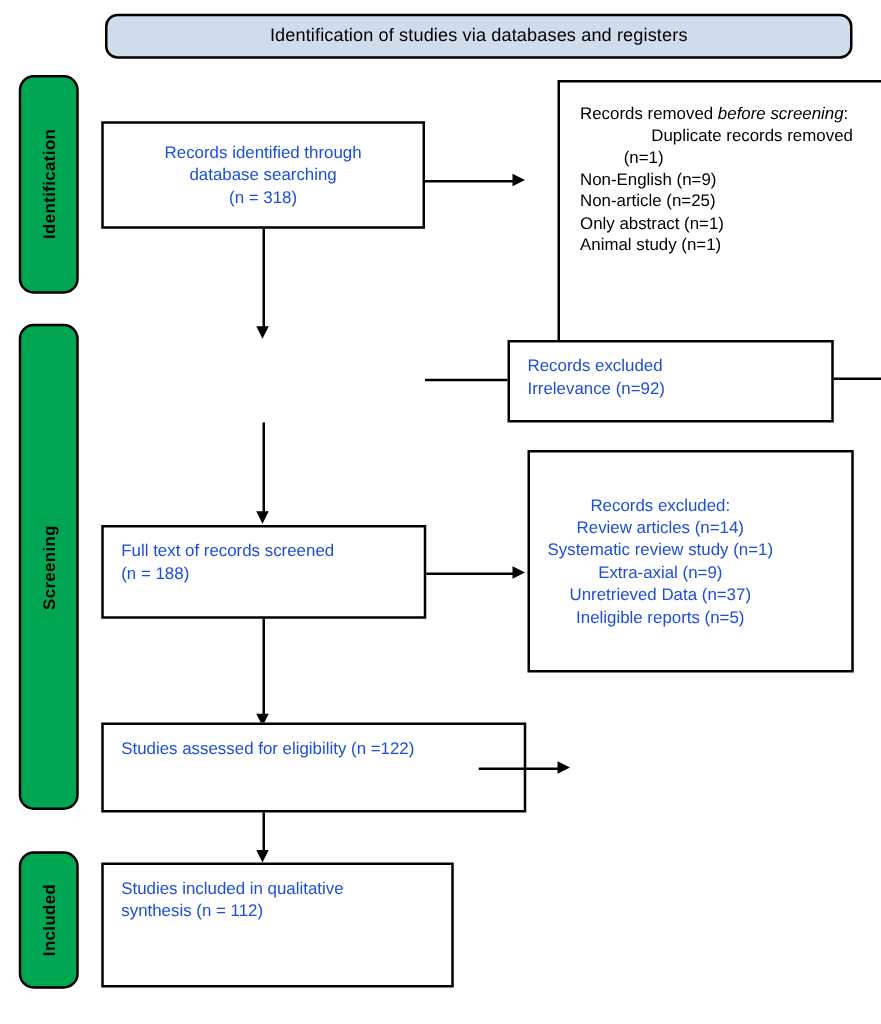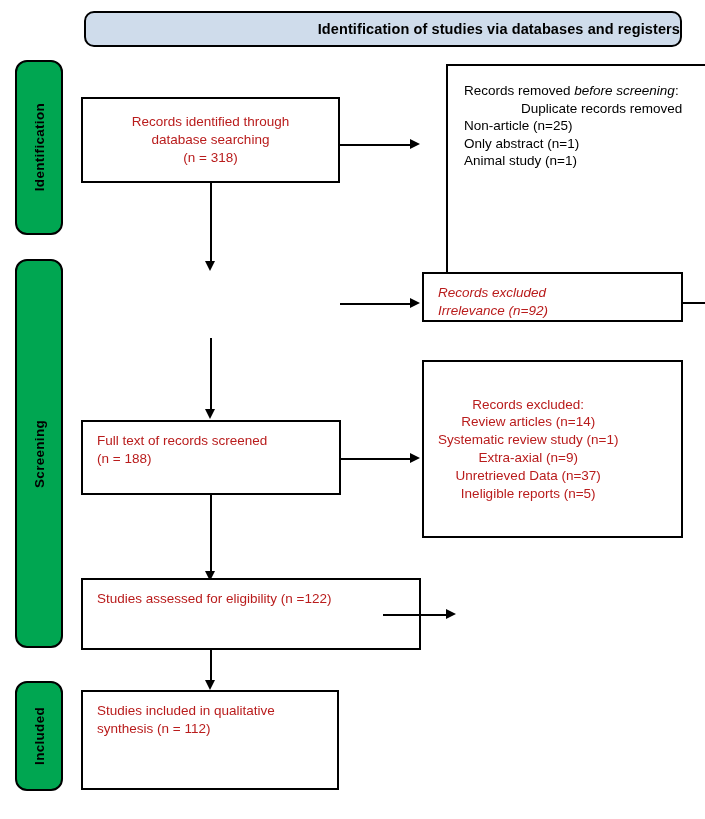--- a/index.html
+++ b/index.html
@@ -19,22 +19,22 @@
 
   
   .banner {
     position: absolute;
     box-sizing: border-box;
     background: #cfdceb;
     border: 2px solid #000000;
     border-radius: 10px;
     display: flex;
     align-items: center;
-    justify-content: flex-end;
-    font-weight: bold;
+    justify-content: center;
+    font-weight: normal;
     font-size: 14.5px;
     color: #000000;
     letter-spacing: 0.1px;
   }
 
   
   .stage-bar {
     position: absolute;
     box-sizing: border-box;
     background: #00a651;
@@ -54,21 +54,21 @@
     letter-spacing: 0.3px;
   }
 
   
   .box {
     position: absolute;
     box-sizing: border-box;
     background: #ffffff;
     border: 2px solid #000000;
     font-size: 13.5px;
-    color: #b91c1c;
+    color: #1d4ed8;
     line-height: 1.32;
   }
   .box .box-text {
     display: block;
     white-space: pre-line;
   }
   
   .box.center {
     display: flex;
     align-items: center;
@@ -153,33 +153,35 @@
 database searching
 (n = 318)</span>
   </div>
 
   <div class="line-h" style="left:340px; top:144px; width:71px;"></div>
   <div class="arrow-right" style="left:410px; top:139px;"></div>
 
   <div class="excl-list" style="left:446px; top:64px; width:261px; height:240px;">
     <span class="lead"><span>Records removed </span><em>before screening</em><span>:</span></span>
     <span class="indent">Duplicate records removed</span>
+    <span class="indent" style="padding-left:0;">(n=1)</span>
+    <span class="plain">Non-English (n=9)</span>
     <span class="plain">Non-article (n=25)</span>
     <span class="plain">Only abstract (n=1)</span>
     <span class="plain">Animal study (n=1)</span>
   </div>
 
   <div class="line-v" style="left:210px; top:183px; height:80px;"></div>
   <div class="arrow-down" style="left:205px; top:261px;"></div>
 
 
   <div class="line-h" style="left:340px; top:303px; width:71px;"></div>
   <div class="arrow-right" style="left:410px; top:298px;"></div>
 
-  <div class="box topleft" style="left:422px; top:272px; width:261px; height:50px;font-style:italic;">
+  <div class="box topleft" style="left:406px; top:272px; width:261px; height:66px;">
     <span class="box-text">Records excluded
 Irrelevance (n=92)</span>
   </div>
 
   <div class="line-v" style="left:210px; top:338px; height:73px;"></div>
   <div class="arrow-down" style="left:205px; top:409px;"></div>
 
   <div class="box topleft" style="left:81px; top:420px; width:260px; height:75px;">
     <span class="box-text">Full text of records screened
 (n = 188)</span>
@@ -204,18 +206,18 @@
     <span class="box-text">Studies assessed for eligibility (n =122)</span>
   </div>
 
   <div class="line-h" style="left:383px; top:614px; width:64px;"></div>
   <div class="arrow-right" style="left:446px; top:609px;"></div>
 
 
   <div class="line-v" style="left:210px; top:650px; height:32px;"></div>
   <div class="arrow-down" style="left:205px; top:680px;"></div>
 
-  <div class="box topleft" style="left:81px; top:690px; width:258px; height:100px; ">
+  <div class="box topleft" style="left:81px; top:690px; width:282px; height:100px; ">
     <span class="box-text">Studies included in qualitative
 synthesis (n = 112)</span>
   </div>
 
 </div>
 
 </body></html>

